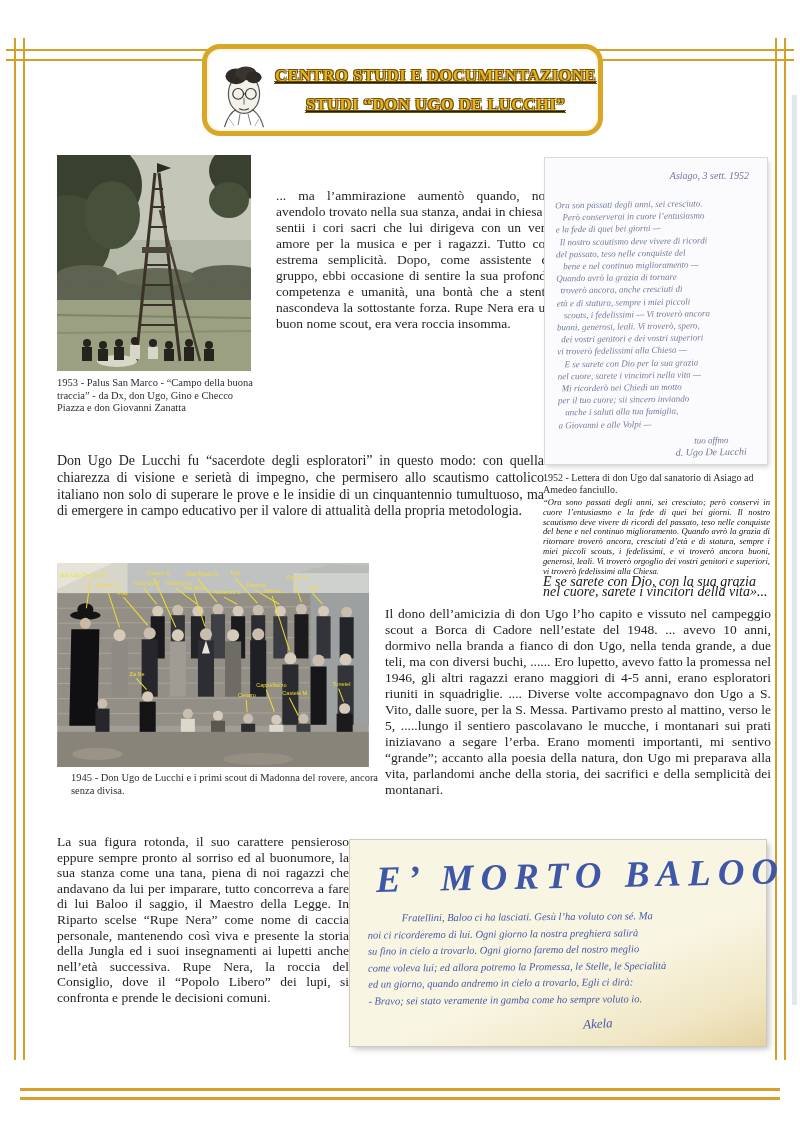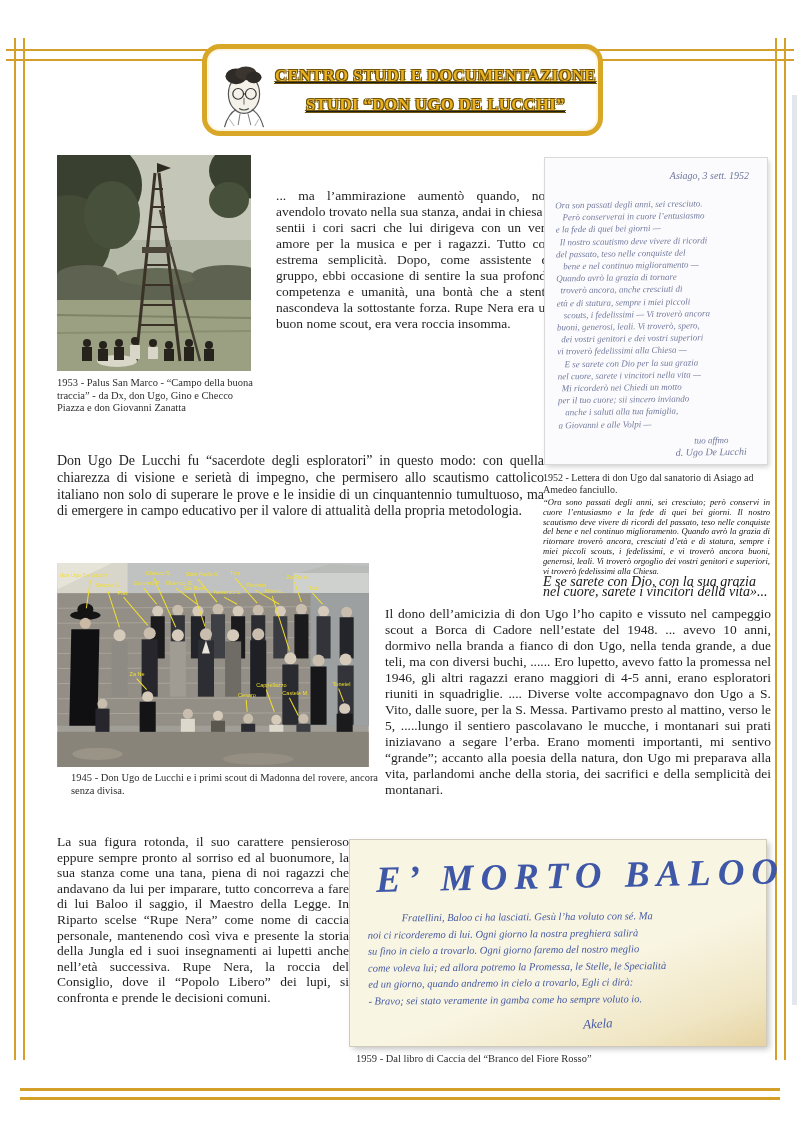--- a/index.html
+++ b/index.html
@@ -340,15 +340,14 @@
     <div class="hw-b">
         <div>Fratellini, Baloo ci ha lasciati. Gesù l’ha voluto con sé. Ma</div>
         <div>noi ci ricorderemo di lui. Ogni giorno la nostra preghiera salirà</div>
         <div>su fino in cielo a trovarlo. Ogni giorno faremo del nostro meglio</div>
         <div>come voleva lui; ed allora potremo la Promessa, le Stelle, le Specialità</div>
         <div>ed un giorno, quando andremo in cielo a trovarlo, Egli ci dirà:</div>
         <div>- Bravo; sei stato veramente in gamba come ho sempre voluto io.</div>
       </div>
     <div id="baloo-sign">Akela</div>
   </div>
-  <div class="caption" id="cap-1959">1959 - Dal libro di Caccia del “Branco del Fiore Rosso”</div>
 
 </div>
 
 </body></html>

